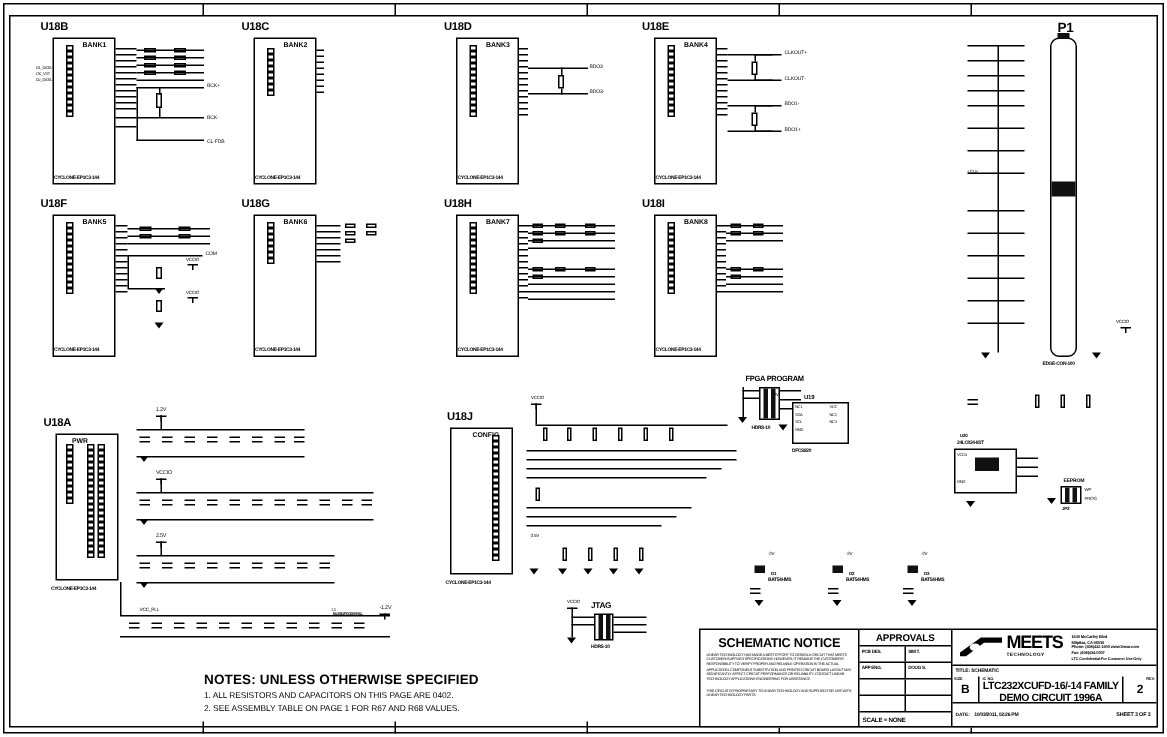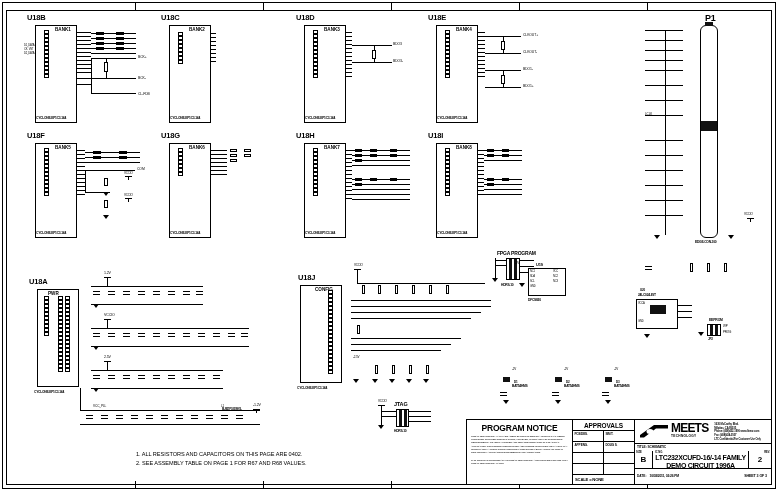--- a/index.html
+++ b/index.html
@@ -1049,28 +1049,29 @@
   <div class="smalllbl" style="left:709px;top:318px;font-weight:bold;font-size:3.4px;">EEPROM</div>
   <div class="hdr" style="left:707px;top:324px;width:14px;height:12px;"></div>
   <div class="hdrfill" style="left:710px;top:325px;width:3px;height:10px;"></div>
   <div class="hdrfill" style="left:715px;top:325px;width:3px;height:10px;"></div>
   <div class="smalllbl" style="left:723px;top:324px;">WP</div>
   <div class="smalllbl" style="left:723px;top:330px;">PROG</div>
   <div class="smalllbl" style="left:708px;top:337px;font-weight:bold;">JP2</div>
   <div class="gnd" style="left:698px;top:332px;"></div>
 
   <div id="notes">
+    <div class="nt-title">NOTES: UNLESS OTHERWISE SPECIFIED</div>
     <div class="nt">1.  ALL RESISTORS AND CAPACITORS ON THIS PAGE ARE 0402.</div>
     <div class="nt">2.  SEE ASSEMBLY TABLE ON PAGE 1 FOR R67 AND R68 VALUES.</div>
   </div>
 
   <div id="titleblock">
 
     <div class="tb-cell tb-notice">
-      <div class="cn-h">PROGRAM NOTICE</div>
+      <div class="cn-h">SCHEMATIC NOTICE</div>
       <div class="cn-b">LINEAR TECHNOLOGY HAS MADE A BEST EFFORT TO DESIGN A CIRCUIT THAT MEETS CUSTOMER-SUPPLIED SPECIFICATIONS; HOWEVER, IT REMAINS THE CUSTOMER'S RESPONSIBILITY TO VERIFY PROPER AND RELIABLE OPERATION IN THE ACTUAL APPLICATION.  COMPONENT SUBSTITUTION AND PRINTED CIRCUIT BOARD LAYOUT MAY SIGNIFICANTLY AFFECT CIRCUIT PERFORMANCE OR RELIABILITY.  CONTACT LINEAR TECHNOLOGY APPLICATIONS ENGINEERING FOR ASSISTANCE.</div>
       <div class="cn-b2">THIS CIRCUIT IS PROPRIETARY TO LINEAR TECHNOLOGY AND SUPPLIED FOR USE WITH LINEAR TECHNOLOGY PARTS.</div>
     </div>
 
     <div class="tb-cell tb-appr">
       <div class="ap-h">APPROVALS</div>
       <div class="ap-row">
         <div class="ap-c">PCB DES.</div>
         <div class="ap-c">SIM T.</div>
       </div>

